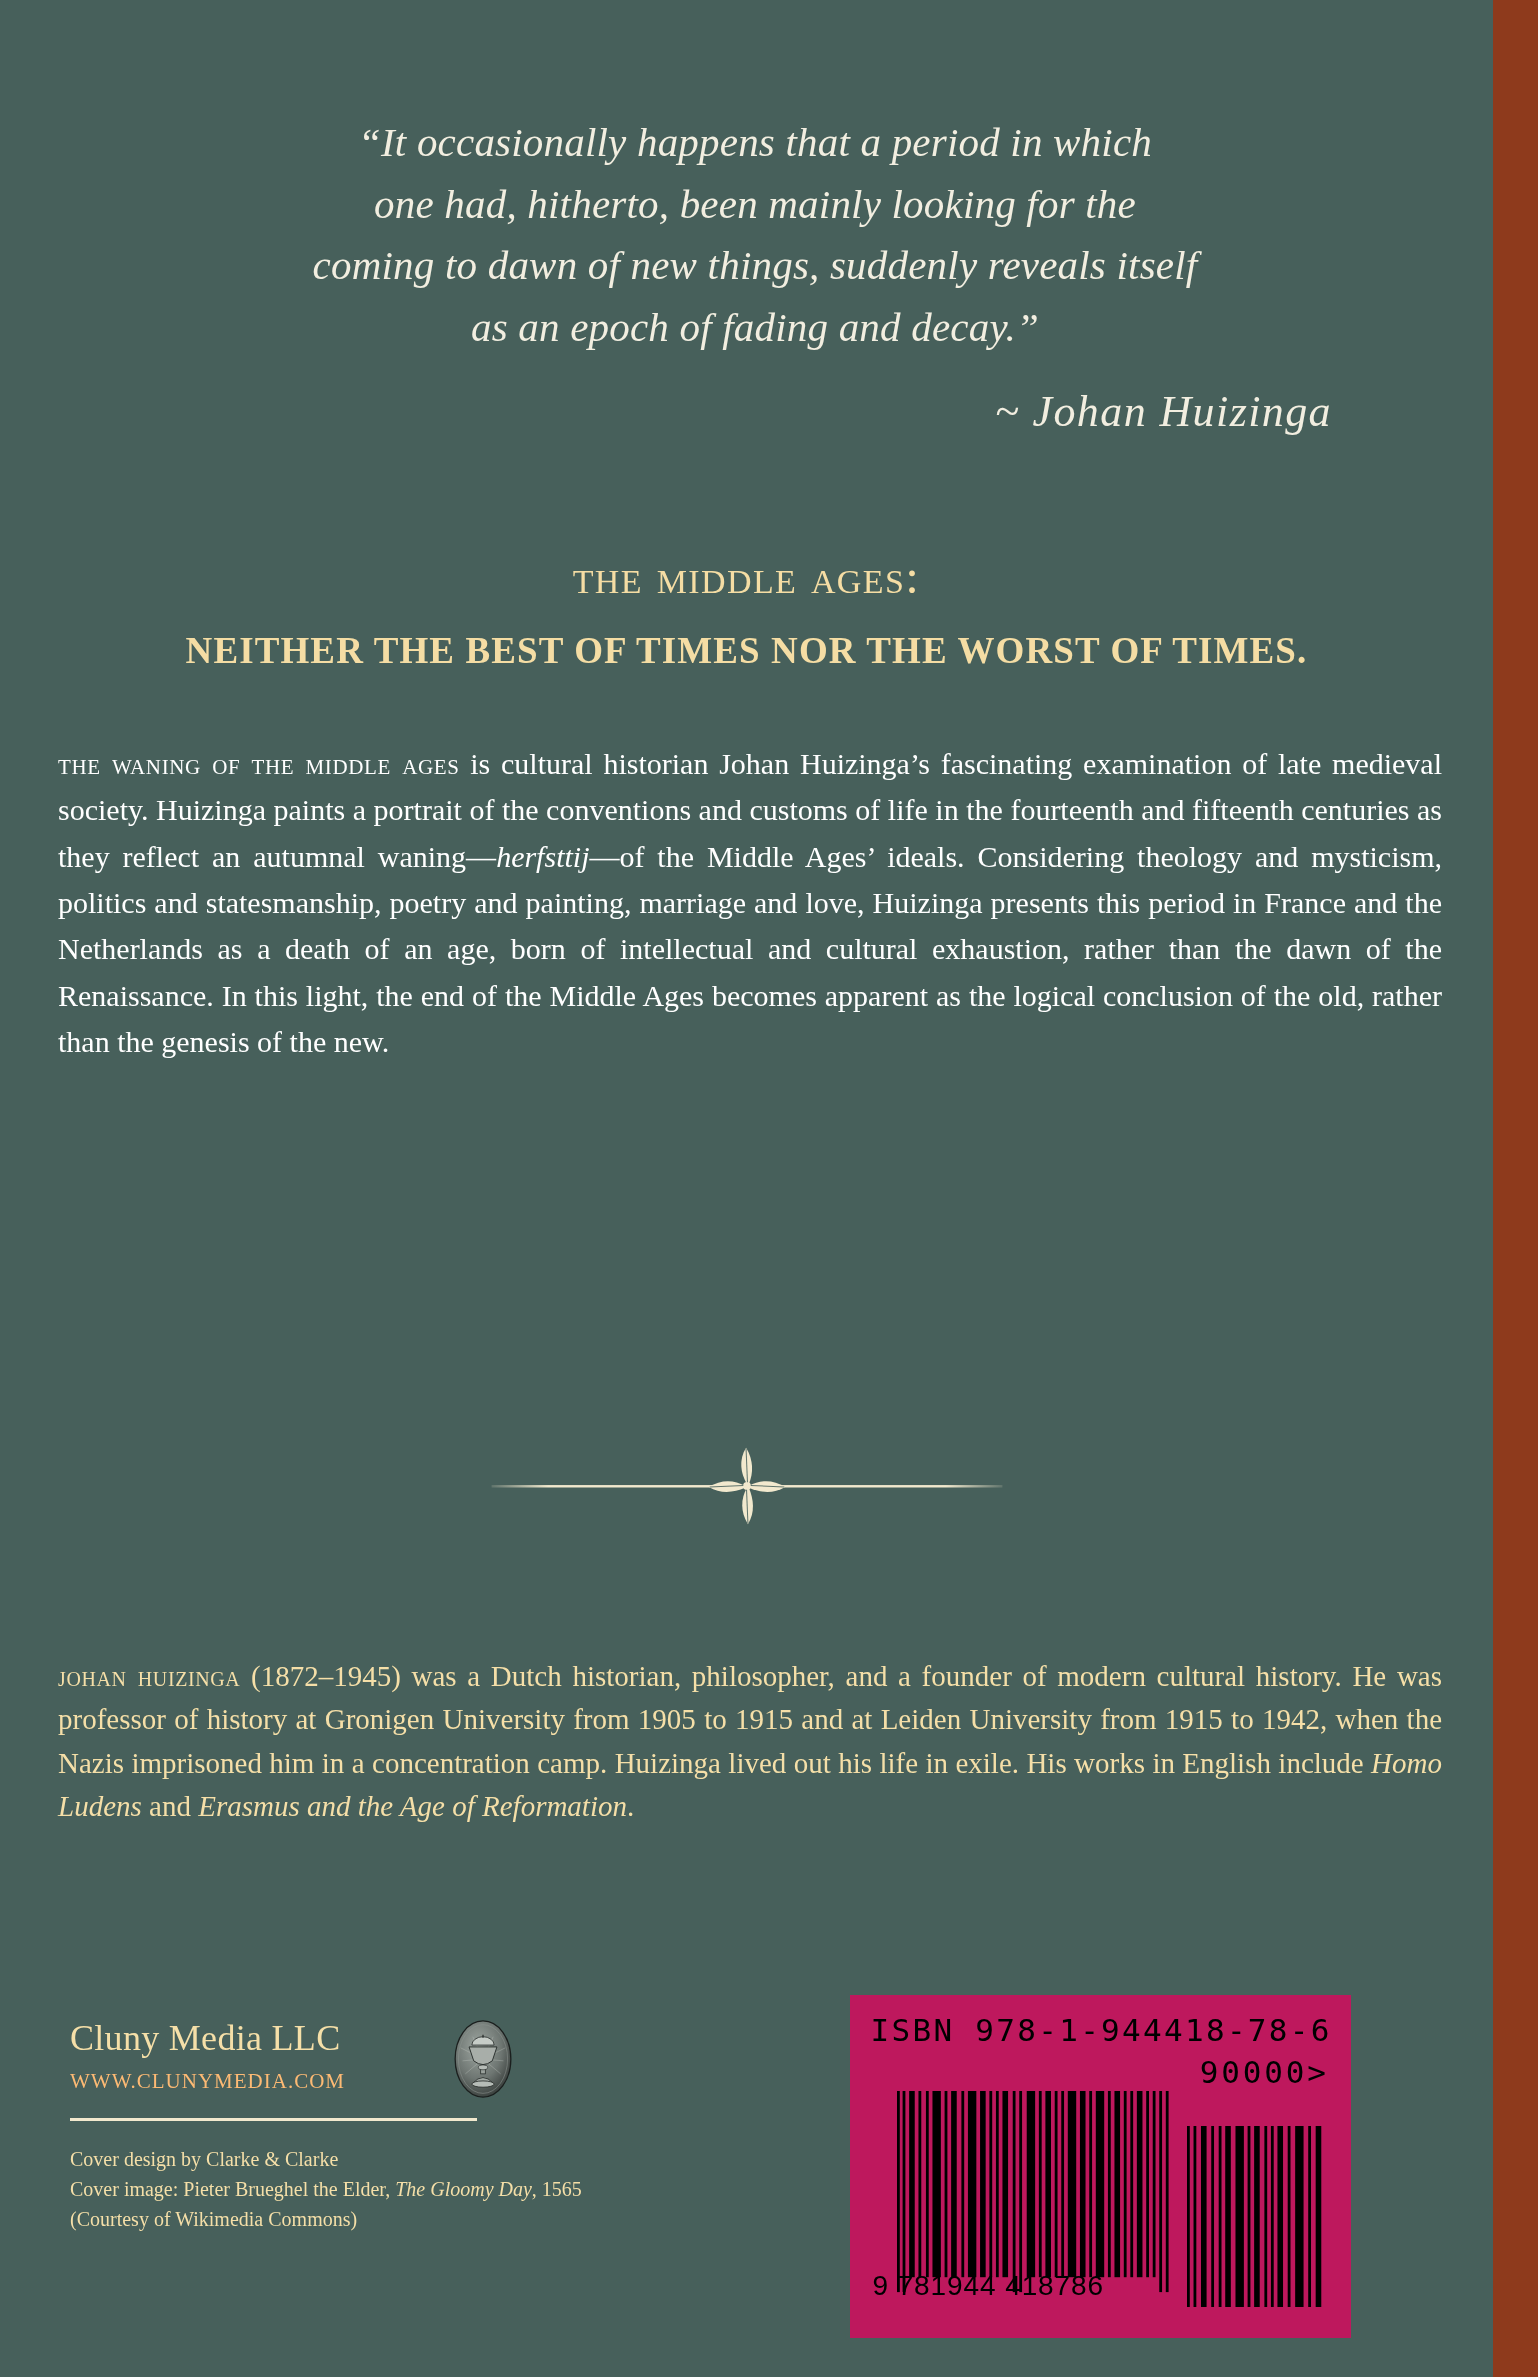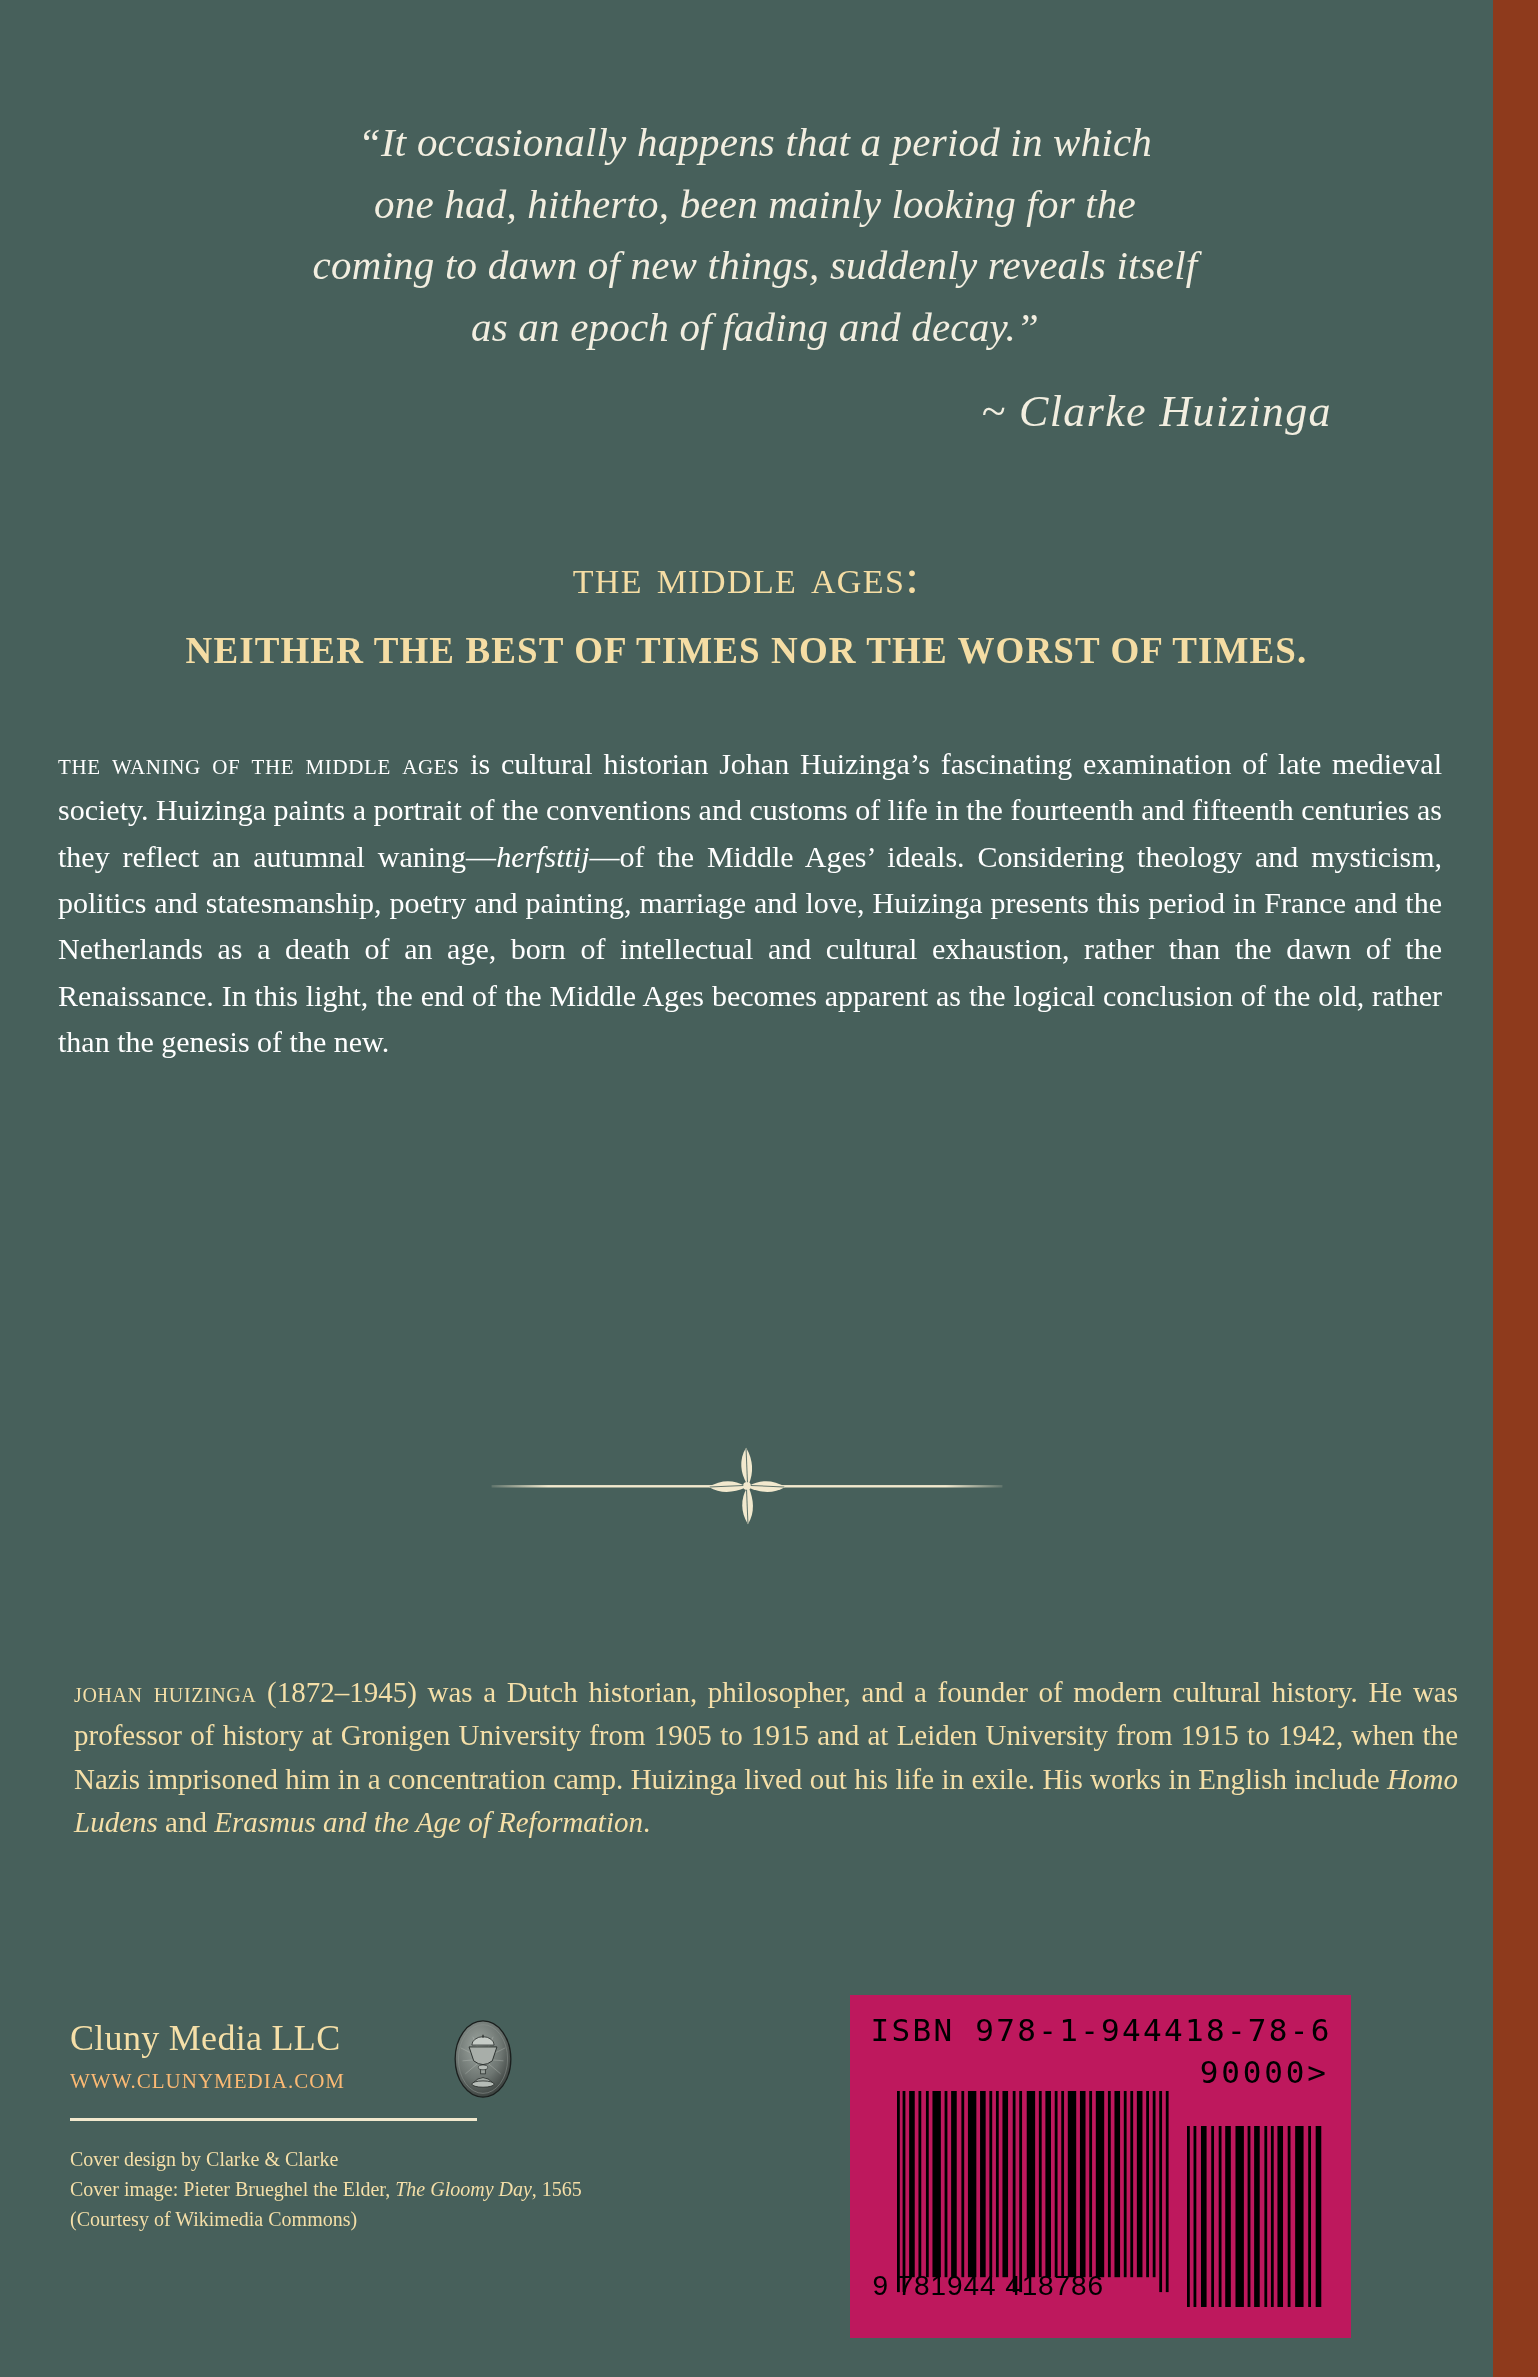--- a/index.html
+++ b/index.html
@@ -125,21 +125,21 @@
   
   .bio {
     position: absolute;
     left: 58px;
     top: 1655px;
     width: 1384px;
     font-size: 29px;
     line-height: 1.495;
     color: #F5DFA8;
     text-align: justify;
-    margin: 16px;
+    margin: 0;
   }
   .bio em { font-style: italic; }
 
   
   .publisher {
     position: absolute;
     left: 70px;
     top: 2018px;
     width: 485px;
   }
@@ -250,21 +250,21 @@
 
   <div class="cover-body">
 
     <div class="quote-block">
       <div class="quote-text">
         <span class="quote-line">“It occasionally happens that a period in which</span>
         <span class="quote-line">one had, hitherto, been mainly looking for the</span>
         <span class="quote-line">coming to dawn of new things, suddenly reveals itself</span>
         <span class="quote-line">as an epoch of fading and decay.”</span>
       </div>
-      <div class="quote-attrib">~ Clarke Huizinga</div>
+      <div class="quote-attrib">~ Johan Huizinga</div>
     </div>
 
     <div class="headline-block">
       <div class="headline-main">The Middle Ages:</div>
       <div class="headline-sub">Neither the best of times nor the worst of times.</div>
     </div>
 
     <p class="blurb"><span class="smallcaps">The Waning of the Middle Ages</span><span> is cultural historian Johan Huizinga’s fascinating examination of late medieval society. Huizinga paints a portrait of the conventions and customs of life in the fourteenth and fifteenth centuries as they reflect an autumnal waning—</span><em>herfsttij</em><span>—of the Middle Ages’ ideals. Considering theology and mysticism, politics and statesmanship, poetry and painting, marriage and love, Huizinga presents this period in France and the Netherlands as a death of an age, born of intellectual and cultural exhaustion, rather than the dawn of the Renaissance. In this light, the end of the Middle Ages becomes apparent as the logical conclusion of the old, rather than the genesis of the new.</span></p>
 
     <div class="ornament">

